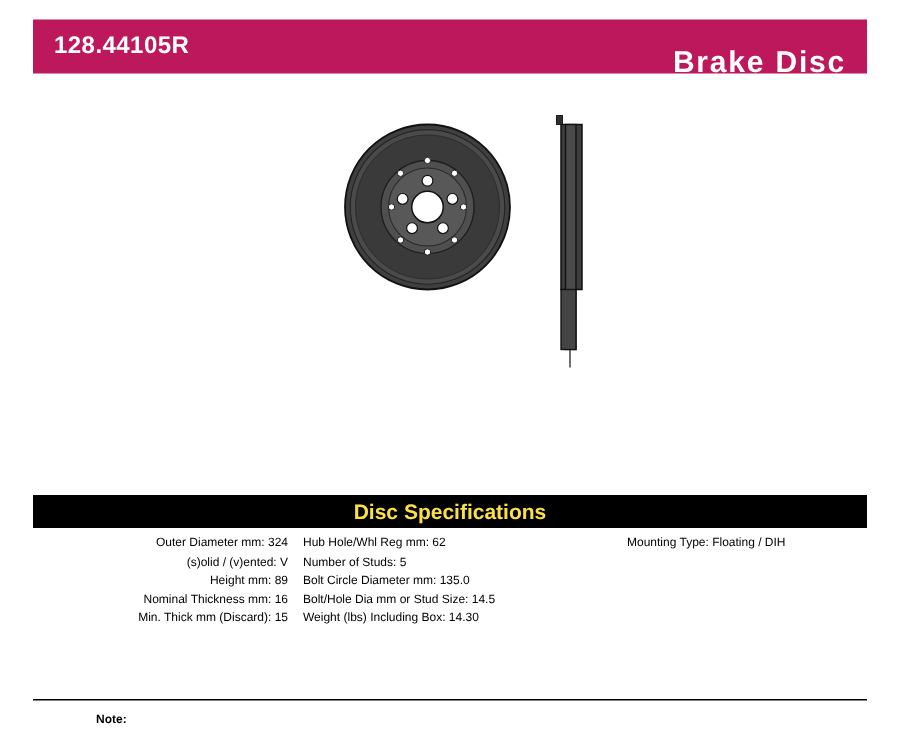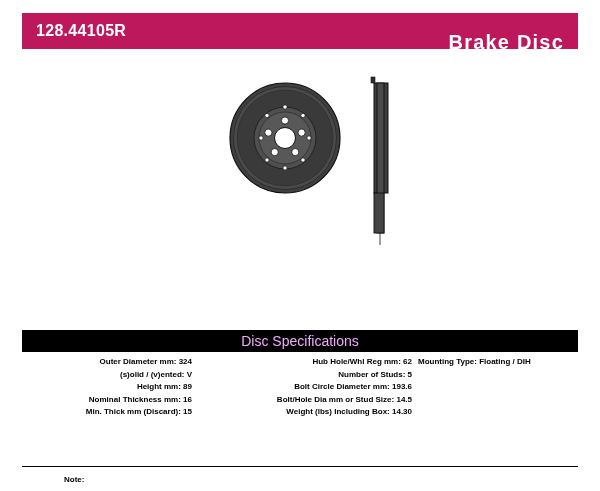--- a/index.html
+++ b/index.html
@@ -67,48 +67,48 @@
     top: 330px;
     width: 556px;
     height: 22px;
     background: #000000;
   }
   .specs-bar-label {
     position: absolute;
     left: 0; right: 0;
     top: 3px;
     text-align: center;
-    color: #f0abfc;
+    color: #fde047;
     font-size: 14px;
-    font-weight: normal;
+    font-weight: bold;
   }
 
   .specs-body {
     position: absolute;
     left: 22px;
     top: 356px;
     width: 556px;
     height: 96px;
   }
   .col {
     position: absolute;
     top: 0;
     font-size: 8px;
-    font-weight: bold;
+    font-weight: normal;
     line-height: 12.6px;
   }
   .col-left {
     left: 0;
     width: 170px;
     text-align: right;
   }
   .col-mid {
     left: 180px;
     width: 210px;
-    text-align: right;
+    text-align: left;
   }
   .col-right {
     left: 396px;
     width: 160px;
   }
   .spec-line { white-space: nowrap; }
 
   .note {
     position: absolute;
     left: 42px;
@@ -194,21 +194,21 @@
       <div class="spec-line">Outer Diameter mm: 324</div>
       <div class="spec-line">(s)olid / (v)ented: V</div>
       <div class="spec-line">Height mm: 89</div>
       <div class="spec-line">Nominal Thickness mm: 16</div>
       <div class="spec-line">Min. Thick mm (Discard): 15</div>
     </div>
 
     <div class="col col-mid">
       <div class="spec-line">Hub Hole/Whl Reg mm: 62</div>
       <div class="spec-line">Number of Studs: 5</div>
-      <div class="spec-line">Bolt Circle Diameter mm: 193.6</div>
+      <div class="spec-line">Bolt Circle Diameter mm: 135.0</div>
       <div class="spec-line">Bolt/Hole Dia mm or Stud Size: 14.5</div>
       <div class="spec-line">Weight (lbs) Including Box: 14.30</div>
     </div>
 
     <div class="col col-right">
       <div class="spec-line">Mounting Type: Floating / DIH</div>
     </div>
 
     <div class="note">Note:</div>
   </div>

